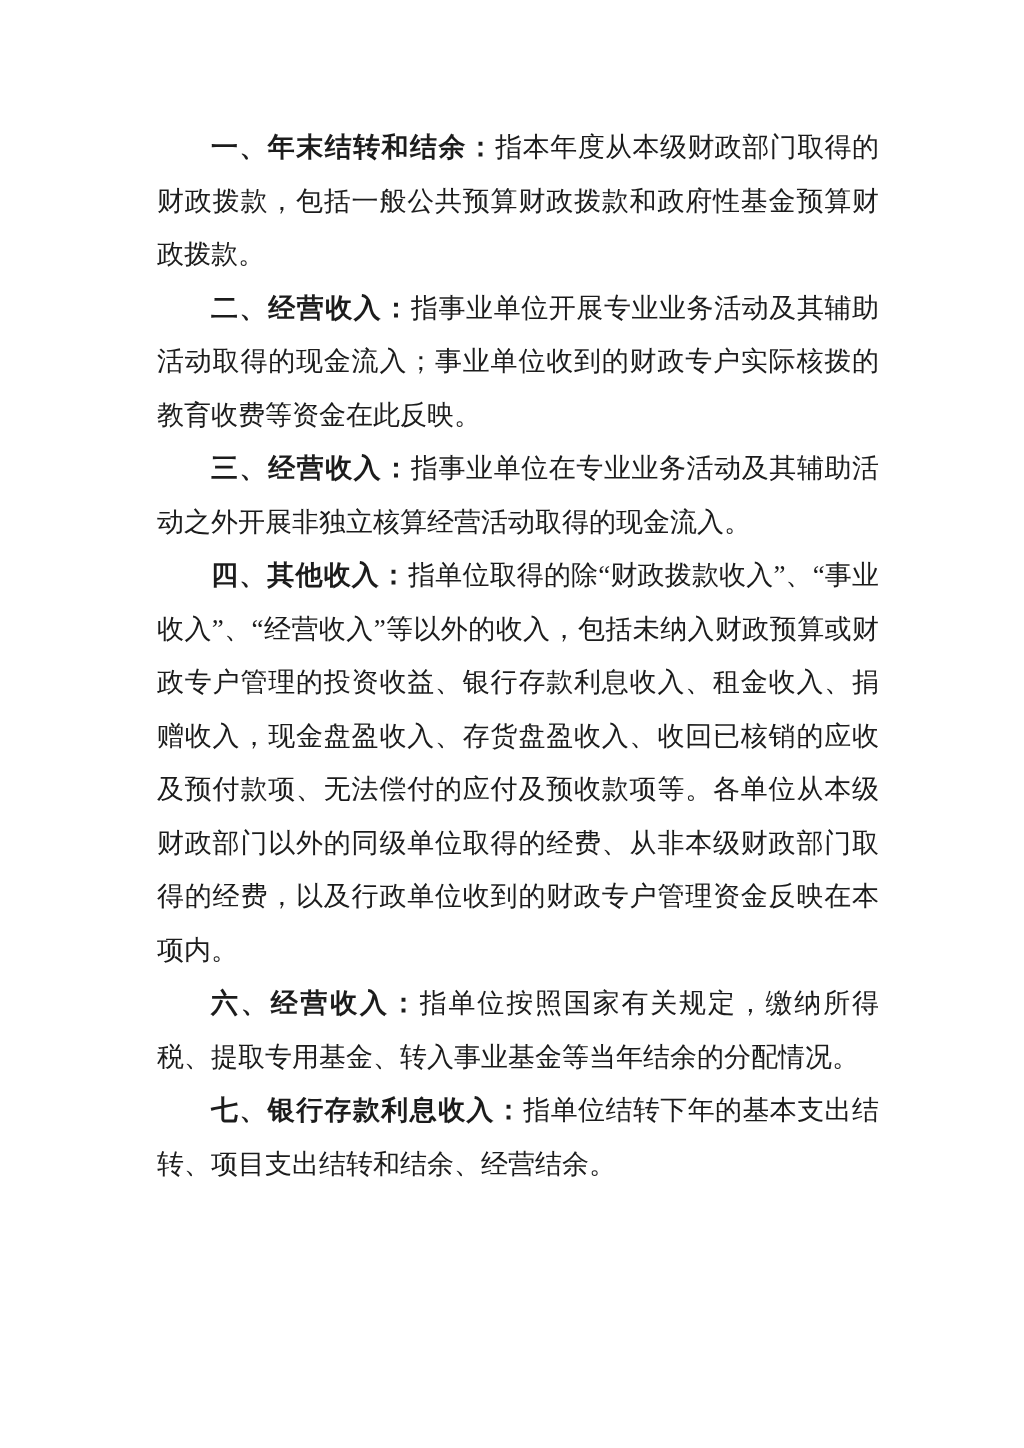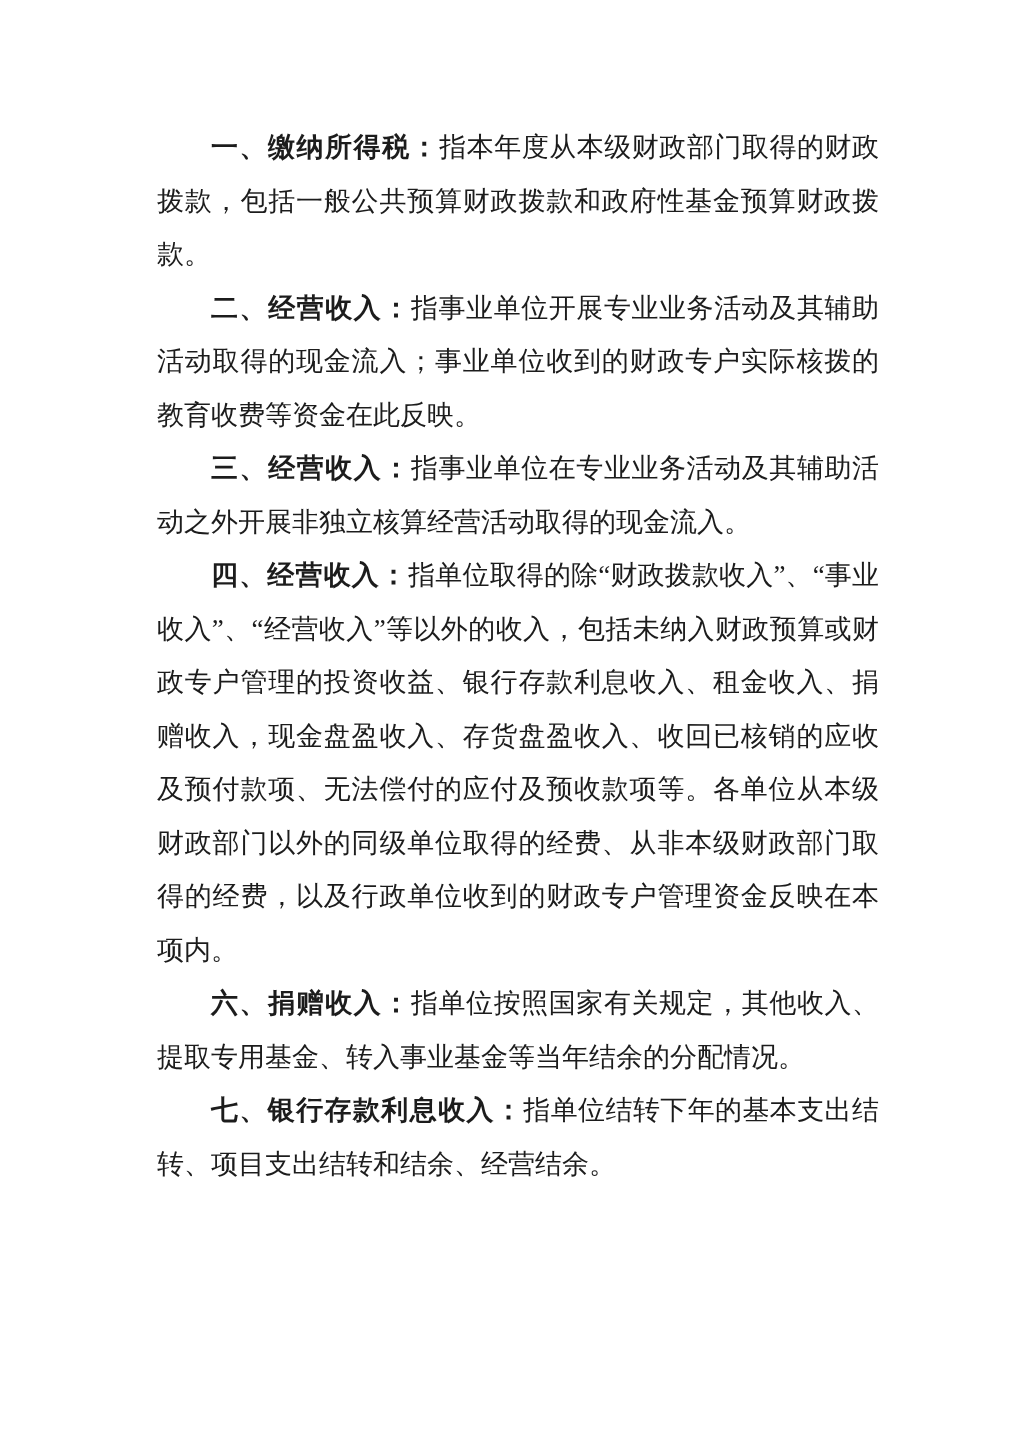--- a/index.html
+++ b/index.html
@@ -36,26 +36,26 @@
   }
   .definition {
     font-weight: 400;
   }
 </style>
 </head>
 <body>
 
 <div class="page">
 
-  <p class="para"><span class="term">一、缴纳所得税：</span><span class="definition">指本年度从本级财政部门取得的财政拨款，包括一般公共预算财政拨款和政府性基金预算财政拨款。</span></p>
+  <p class="para"><span class="term">一、年末结转和结余：</span><span class="definition">指本年度从本级财政部门取得的财政拨款，包括一般公共预算财政拨款和政府性基金预算财政拨款。</span></p>
 
   <p class="para"><span class="term">二、经营收入：</span><span class="definition">指事业单位开展专业业务活动及其辅助活动取得的现金流入；事业单位收到的财政专户实际核拨的教育收费等资金在此反映。</span></p>
 
   <p class="para"><span class="term">三、经营收入：</span><span class="definition">指事业单位在专业业务活动及其辅助活动之外开展非独立核算经营活动取得的现金流入。</span></p>
 
-  <p class="para"><span class="term">四、经营收入：</span><span class="definition">指单位取得的除“财政拨款收入”、“事业收入”、“经营收入”等以外的收入，包括未纳入财政预算或财政专户管理的投资收益、银行存款利息收入、租金收入、捐赠收入，现金盘盈收入、存货盘盈收入、收回已核销的应收及预付款项、无法偿付的应付及预收款项等。各单位从本级财政部门以外的同级单位取得的经费、从非本级财政部门取得的经费，以及行政单位收到的财政专户管理资金反映在本项内。</span></p>
+  <p class="para"><span class="term">四、其他收入：</span><span class="definition">指单位取得的除“财政拨款收入”、“事业收入”、“经营收入”等以外的收入，包括未纳入财政预算或财政专户管理的投资收益、银行存款利息收入、租金收入、捐赠收入，现金盘盈收入、存货盘盈收入、收回已核销的应收及预付款项、无法偿付的应付及预收款项等。各单位从本级财政部门以外的同级单位取得的经费、从非本级财政部门取得的经费，以及行政单位收到的财政专户管理资金反映在本项内。</span></p>
 
 
-  <p class="para"><span class="term">六、捐赠收入：</span><span class="definition">指单位按照国家有关规定，其他收入、提取专用基金、转入事业基金等当年结余的分配情况。</span></p>
+  <p class="para"><span class="term">六、经营收入：</span><span class="definition">指单位按照国家有关规定，缴纳所得税、提取专用基金、转入事业基金等当年结余的分配情况。</span></p>
 
   <p class="para"><span class="term">七、银行存款利息收入：</span><span class="definition">指单位结转下年的基本支出结转、项目支出结转和结余、经营结余。</span></p>
 
 </div>
 
 </body></html>

